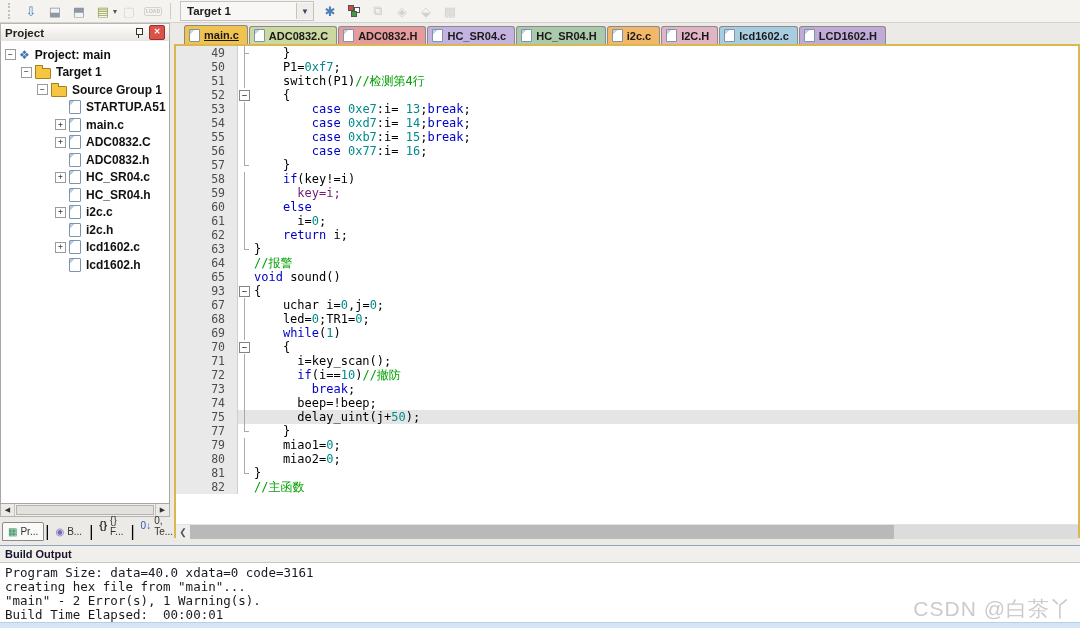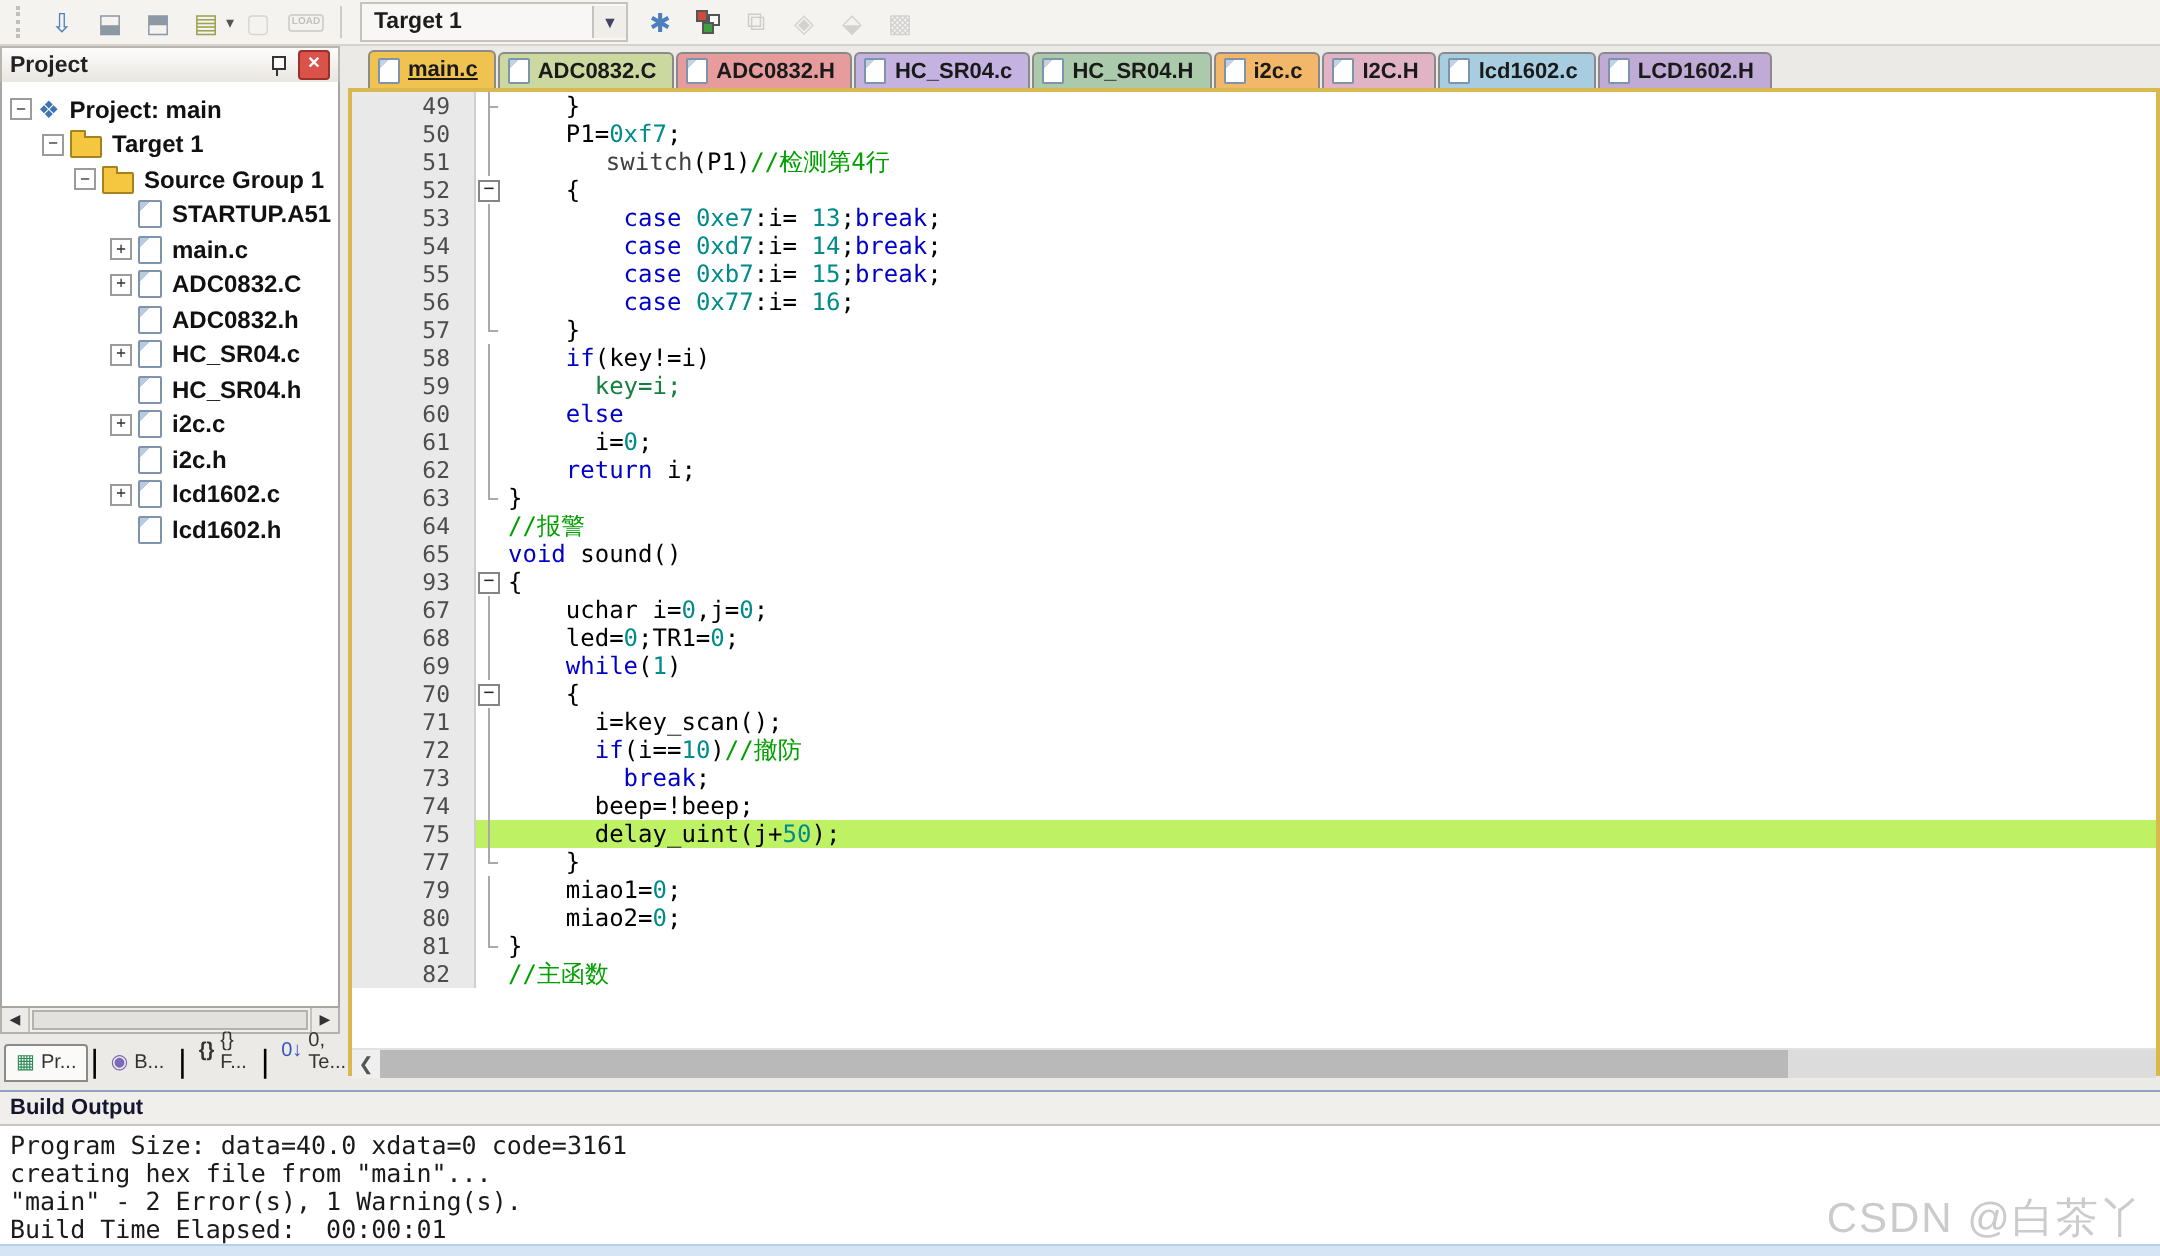--- a/index.html
+++ b/index.html
@@ -63,21 +63,21 @@
   .etab{height:17px;display:flex;align-items:center;gap:4px;padding:0 8px 0 4px;margin-right:1px;
         border:1px solid #8a8a8a;border-bottom:none;border-radius:3px 3px 0 0;font-size:11px;font-weight:600;color:#1a1a1a}
   .etab.active{font-weight:bold;text-decoration:underline;height:18px}
   .doc-ico{width:9px;height:11px;background:linear-gradient(135deg,#c2d2e2 3px,#fff 0);border:1px solid #7d94ac;border-radius:1px;flex:none}
   #editor-box{border:2px solid #d9b84f;background:#fff;height:494px;box-sizing:border-box}
   #code{height:478px;overflow:hidden;font-family:"DejaVu Sans Mono","Liberation Mono",monospace;font-size:12px}
   .crow{height:14px;display:flex;line-height:14px}
   .lnum{width:62px;flex:none;background:#e9e9e9;border-right:1px solid #cfcfcf;color:#4d4d4d;
         text-align:right;padding-right:12px;font-size:11.5px;box-sizing:border-box}
   .cbody{flex:1;display:flex;background:#fff}
-  .crow.hl .cbody{background:#bef264}
+  .crow.hl .cbody{background:#e5e5e5}
   .fold{width:13px;height:14px;flex:none;position:relative}
   .f-line::before{content:'';position:absolute;left:6px;top:0;width:1px;height:14px;background:#a9a9a9}
   .f-tick::before{content:'';position:absolute;left:6px;top:0;width:1px;height:14px;background:#a9a9a9}
   .f-tick::after{content:'';position:absolute;left:7px;top:7px;width:4px;height:1px;background:#a9a9a9}
   .f-end::before{content:'';position:absolute;left:6px;top:0;width:1px;height:8px;background:#a9a9a9}
   .f-end::after{content:'';position:absolute;left:7px;top:7px;width:4px;height:1px;background:#a9a9a9}
   .f-box::before{content:'\2212';position:absolute;left:1px;top:2px;width:9px;height:9px;border:1px solid #858585;
                  background:#fff;font:9px/9px "DejaVu Sans Mono",monospace;text-align:center;color:#222}
   .codeln{white-space:pre;padding-left:3px}
   #ed-hscroll{height:14px;border-top:1px solid #e2e2e2;display:flex;align-items:stretch;background:#dcdcdc}
@@ -283,21 +283,21 @@
           <span class="lnum">50</span>
           <div class="cbody">
             <span class="fold f-line"></span>
             <span class="codeln"><span style="color: rgb(0, 0, 0);">    P1=</span><span style="color: rgb(0, 139, 139);">0xf7</span><span style="color: rgb(0, 0, 0);">;</span></span>
           </div>
         </div>
         <div class="crow">
           <span class="lnum">51</span>
           <div class="cbody">
             <span class="fold f-line"></span>
-            <span class="codeln"><span style="color: rgb(0, 0, 0);">    </span><span style="color: #404040; margin-left: 20px;">switch</span><span style="color: rgb(0, 0, 0);">(P1)</span><span style="color: rgb(0, 160, 0);">//检测第4行</span></span>
+            <span class="codeln"><span style="color: rgb(0, 0, 0);">    </span><span style="color: #000000;">switch</span><span style="color: rgb(0, 0, 0);">(P1)</span><span style="color: rgb(0, 160, 0);">//检测第4行</span></span>
           </div>
         </div>
         <div class="crow">
           <span class="lnum">52</span>
           <div class="cbody">
             <span class="fold f-box"></span>
             <span class="codeln"><span style="color: rgb(0, 0, 0);">    {</span></span>
           </div>
         </div>
         <div class="crow">
@@ -339,21 +339,21 @@
           <span class="lnum">58</span>
           <div class="cbody">
             <span class="fold f-line"></span>
             <span class="codeln"><span style="color: rgb(0, 0, 0);">    </span><span style="color: rgb(0, 0, 200);">if</span><span style="color: rgb(0, 0, 0);">(key!=i)</span></span>
           </div>
         </div>
         <div class="crow">
           <span class="lnum">59</span>
           <div class="cbody">
             <span class="fold f-line"></span>
-            <span class="codeln"><span style="color: #15803d;">      key=i;</span></span>
+            <span class="codeln"><span style="color: #701a75;">      key=i;</span></span>
           </div>
         </div>
         <div class="crow">
           <span class="lnum">60</span>
           <div class="cbody">
             <span class="fold f-line"></span>
             <span class="codeln"><span style="color: rgb(0, 0, 0);">    </span><span style="color: rgb(0, 0, 200);">else</span></span>
           </div>
         </div>
         <div class="crow">

